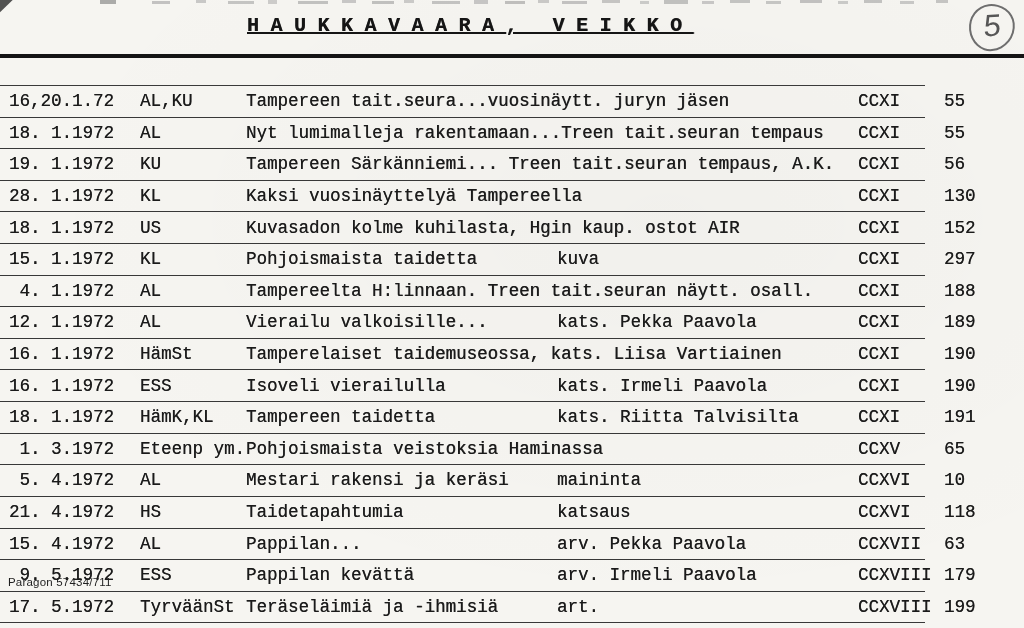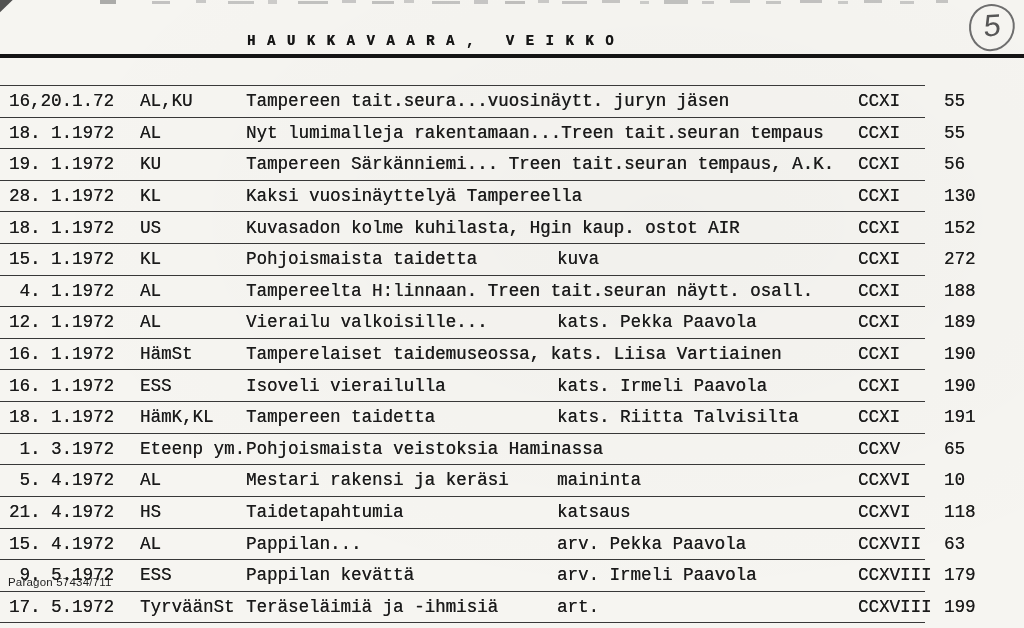--- a/index.html
+++ b/index.html
@@ -30,22 +30,22 @@
     linear-gradient(#9c9c9c,#9c9c9c) 730px 0/20px 3px no-repeat,
     linear-gradient(#a0a0a0,#a0a0a0) 766px 1px/15px 3px no-repeat,
     linear-gradient(#989898,#989898) 800px 0/22px 3px no-repeat,
     linear-gradient(#a7a7a7,#a7a7a7) 838px 1px/10px 3px no-repeat,
     linear-gradient(#9b9b9b,#9b9b9b) 864px 0/18px 3px no-repeat,
     linear-gradient(#a4a4a4,#a4a4a4) 900px 1px/14px 3px no-repeat,
     linear-gradient(#9e9e9e,#9e9e9e) 936px 0/12px 3px no-repeat;}
   .corner-mark{position:absolute;top:-2px;left:-3px;width:16px;height:17px;background:#2a2a2a;
     clip-path:polygon(0 0,100% 0,10% 100%);transform:rotate(6deg);opacity:.8;}
 
-  .page-title{position:absolute;left:247px;top:33px;font-size:14px;font-weight:bold;
-    letter-spacing:11.5px;color:#151515;white-space:pre;text-shadow:.35px 0 0 rgba(20,20,20,.8);}
+  .page-title{position:absolute;left:247px;top:14px;font-size:20px;font-weight:bold;
+    letter-spacing:11.5px;color:#151515;white-space:pre;text-shadow:.35px 0 0 rgba(20,20,20,.8);text-decoration:underline;}
 
   .page-badge{position:absolute;left:969px;top:4px;width:46px;height:47px;
     border:2.2px solid #6e6e6e;border-radius:48% 52% 55% 45% / 50% 46% 54% 50%;
     transform:rotate(-6deg);box-sizing:border-box;}
   .page-badge span{position:absolute;left:13px;top:4px;font-family:"Liberation Sans",sans-serif;
     font-size:31px;color:#565656;transform:rotate(3deg) skewX(-6deg);line-height:1;}
 
   .rule-thick{position:absolute;left:0;top:54px;width:1024px;height:3.6px;background:#141414;}
 
   .index-table{position:absolute;left:0;top:85px;width:925px;border-top:1.4px solid #3a3a3a;}
@@ -123,21 +123,21 @@
     <span class="c vol">CCXI</span>
     <span class="c pg">152</span>
   </div>
 
   <div class="row">
     <span class="c date">15. 1.1972</span>
     <span class="c src">KL</span>
     <span class="c desc">Pohjoismaista taidetta</span>
     <span class="c note">kuva</span>
     <span class="c vol">CCXI</span>
-    <span class="c pg">272</span>
+    <span class="c pg">297</span>
   </div>
 
   <div class="row">
     <span class="c date"> 4. 1.1972</span>
     <span class="c src">AL</span>
     <span class="c desc">Tampereelta H:linnaan. Treen tait.seuran näytt. osall.</span>
     <span class="c note"></span>
     <span class="c vol">CCXI</span>
     <span class="c pg">188</span>
   </div>

